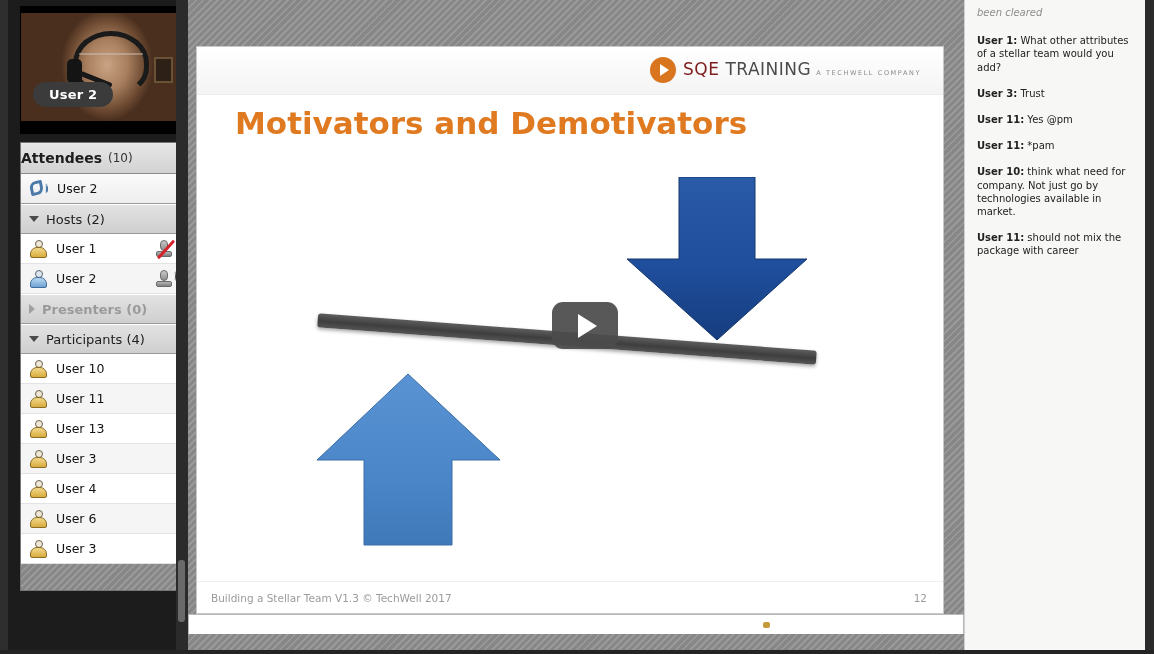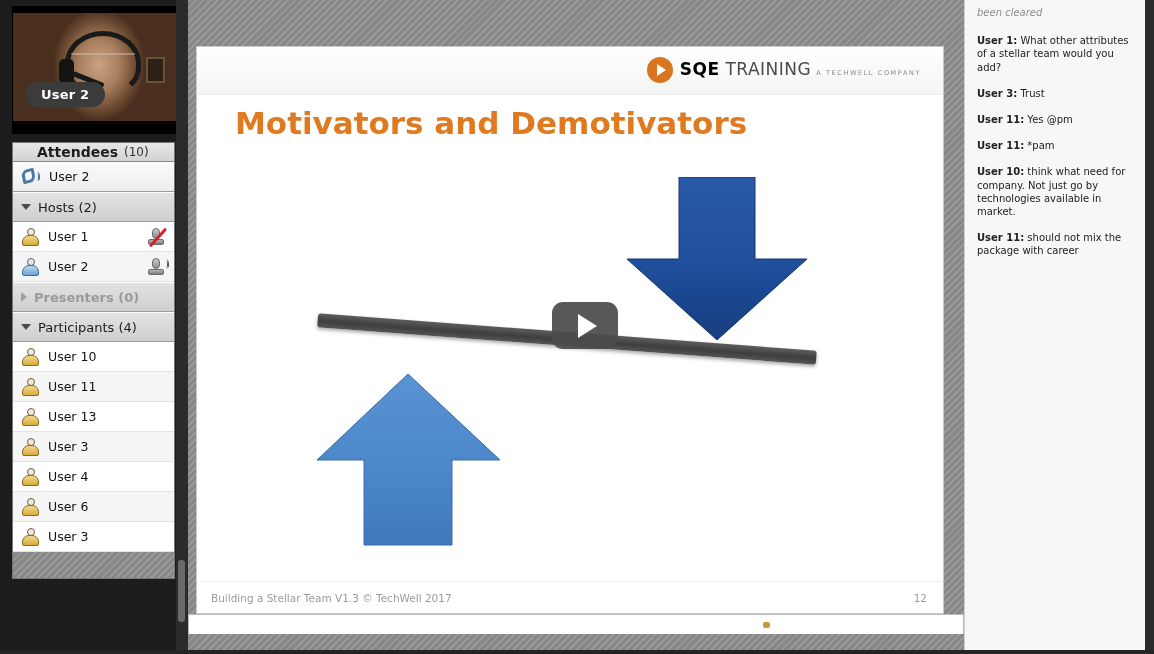--- a/index.html
+++ b/index.html
@@ -21,21 +21,21 @@
     background-image: repeating-linear-gradient(
       135deg,
       rgba(255,255,255,0.10) 0px,
       rgba(255,255,255,0.10) 2px,
       rgba(0,0,0,0.05) 2px,
       rgba(0,0,0,0.05) 5px);
   }
 
   
   .left-panel {
-    position: absolute; left: 0; top: 0;
+    position: absolute; left: 8px; top: 0;
     width: 188px; height: 654px;
     background: #1c1c1c;
     padding: 6px 8px 0 12px;
   }
   .video-tile {
     position: relative;
     width: 168px; height: 128px;
     background: #000;
     overflow: hidden;
     border: 1px solid #000;
@@ -87,25 +87,25 @@
   }
 
   
   .att-wrap {
     margin-top: 8px;
     width: 163px;
     background: #fff;
     border: 1px solid #767676;
   }
   .att-header {
-    height: 19px;
+    height: 31px;
     background: linear-gradient(180deg, #e7e7e7 0%, #d2d2d2 100%);
     border-bottom: 1px solid #8a8a8a;
     display: flex; align-items: center;
-    padding-left: 24px;
+    padding-left: 0;
     font-size: 14px; font-weight: bold; color: #1d1d1d;
   }
   .att-header .cnt { font-weight: normal; font-size: 12px; margin-left: 6px; color: #333; }
 
   .row {
     height: 30px;
     display: flex; align-items: center;
     padding: 0 6px 0 8px;
     font-size: 12.5px; color: #111;
     border-bottom: 1px solid #e3e3e3;
@@ -250,21 +250,21 @@
   }
   .logo .mark .play {
     width: 0; height: 0;
     border-left: 9px solid #fff;
     border-top: 6px solid transparent;
     border-bottom: 6px solid transparent;
     margin-left: 3px;
   }
   .logo .txt { line-height: 1.05; }
   .logo .l1 { font-size: 17px; color: #4a4a4a; letter-spacing: .5px; }
-  .logo .l1 b { color: #000000; font-weight: bold; }
+  .logo .l1 b { color: #7f1d1d; font-weight: normal; }
   .logo .l2 { font-size: 6.5px; color: #8a8a8a; letter-spacing: 1.6px; margin-top: 2px; }
 
   .slide-title {
     position: absolute; left: 38px; top: 58px;
     font-size: 31px; font-weight: bold;
     color: #e07a20;
     font-family: "DejaVu Sans", "Liberation Sans", sans-serif;
   }
   .demo-list {
     position: absolute; left: 140px; top: 141px;

